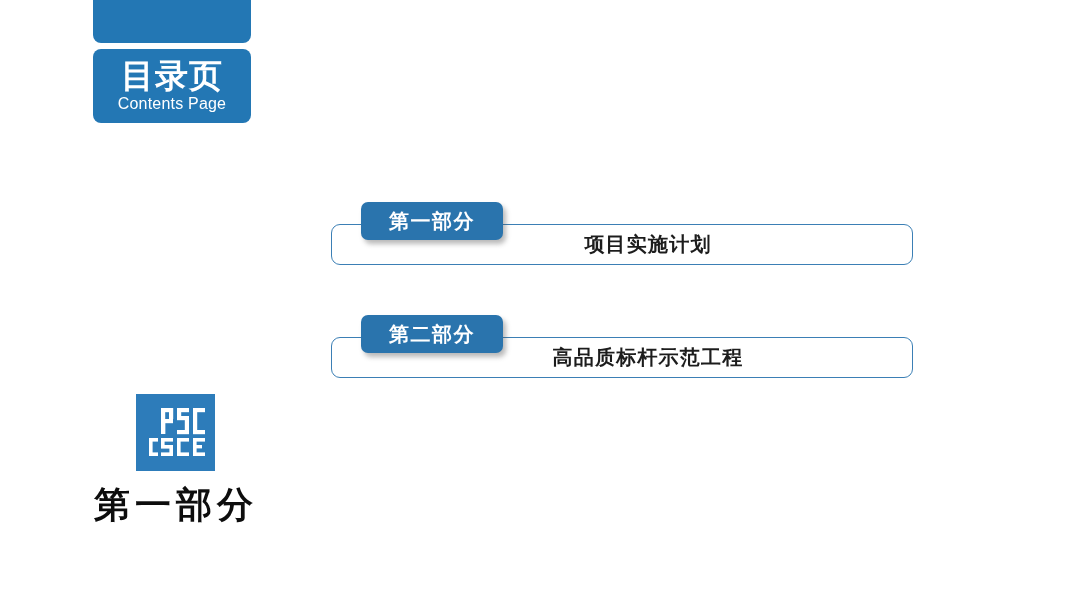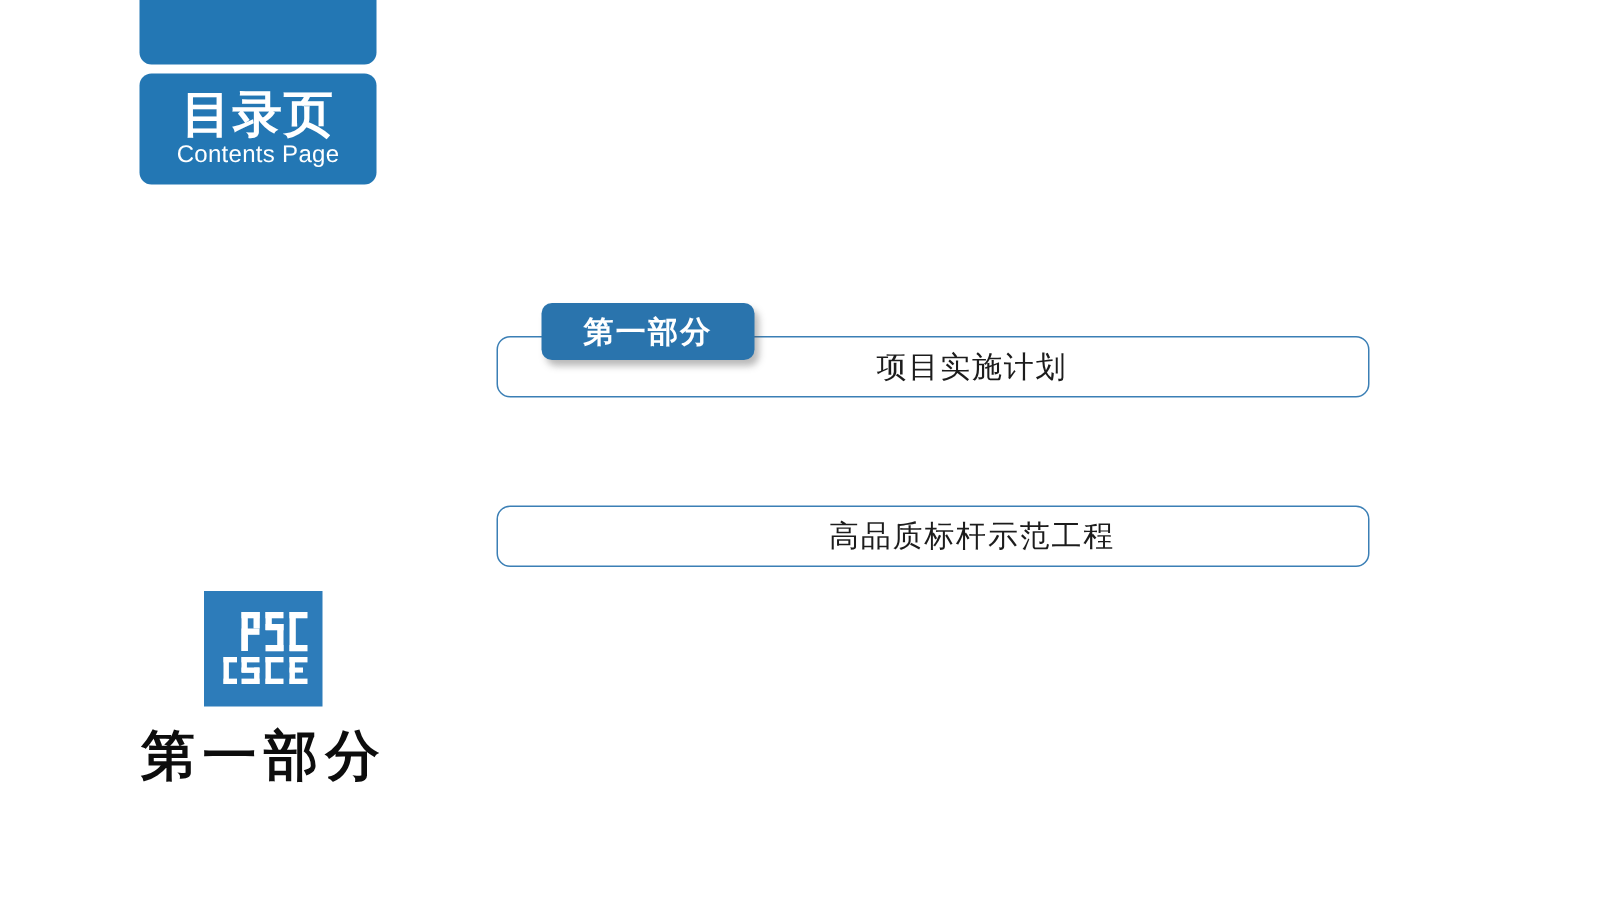--- a/index.html
+++ b/index.html
@@ -84,21 +84,21 @@
     top: 0;
     width: 100%;
     height: 100%;
     display: flex;
     align-items: center;
     justify-content: center;
     padding-left: 52px;
     box-sizing: border-box;
     color: #1c1c1c;
     font-size: 20px;
-    font-weight: normal;
+    font-weight: bold;
     letter-spacing: 1.2px;
   }
   .row-badge {
     position: absolute;
     left: 30px;
     top: -22px;
     width: 142px;
     height: 38px;
     background: #2a74ad;
     border-radius: 7px;
@@ -160,20 +160,21 @@
 
   <div class="row row-1">
     <div class="row-outline"></div>
     <div class="row-label">项目实施计划</div>
     <div class="row-badge">第一部分</div>
   </div>
 
   <div class="row row-2">
     <div class="row-outline"></div>
     <div class="row-label">高品质标杆示范工程</div>
+    <div class="row-badge">第二部分</div>
   </div>
 
   <div class="logo-wrap">
     <div class="logo-mark">
       <svg width="79" height="77" viewBox="0 0 79 77" aria-hidden="true">
         <g fill="#ffffff">
 
           <rect x="25" y="14" width="4.2" height="26"></rect>
           <rect x="25" y="14" width="12" height="4.2"></rect>
           <rect x="33" y="14" width="4.2" height="11"></rect>

